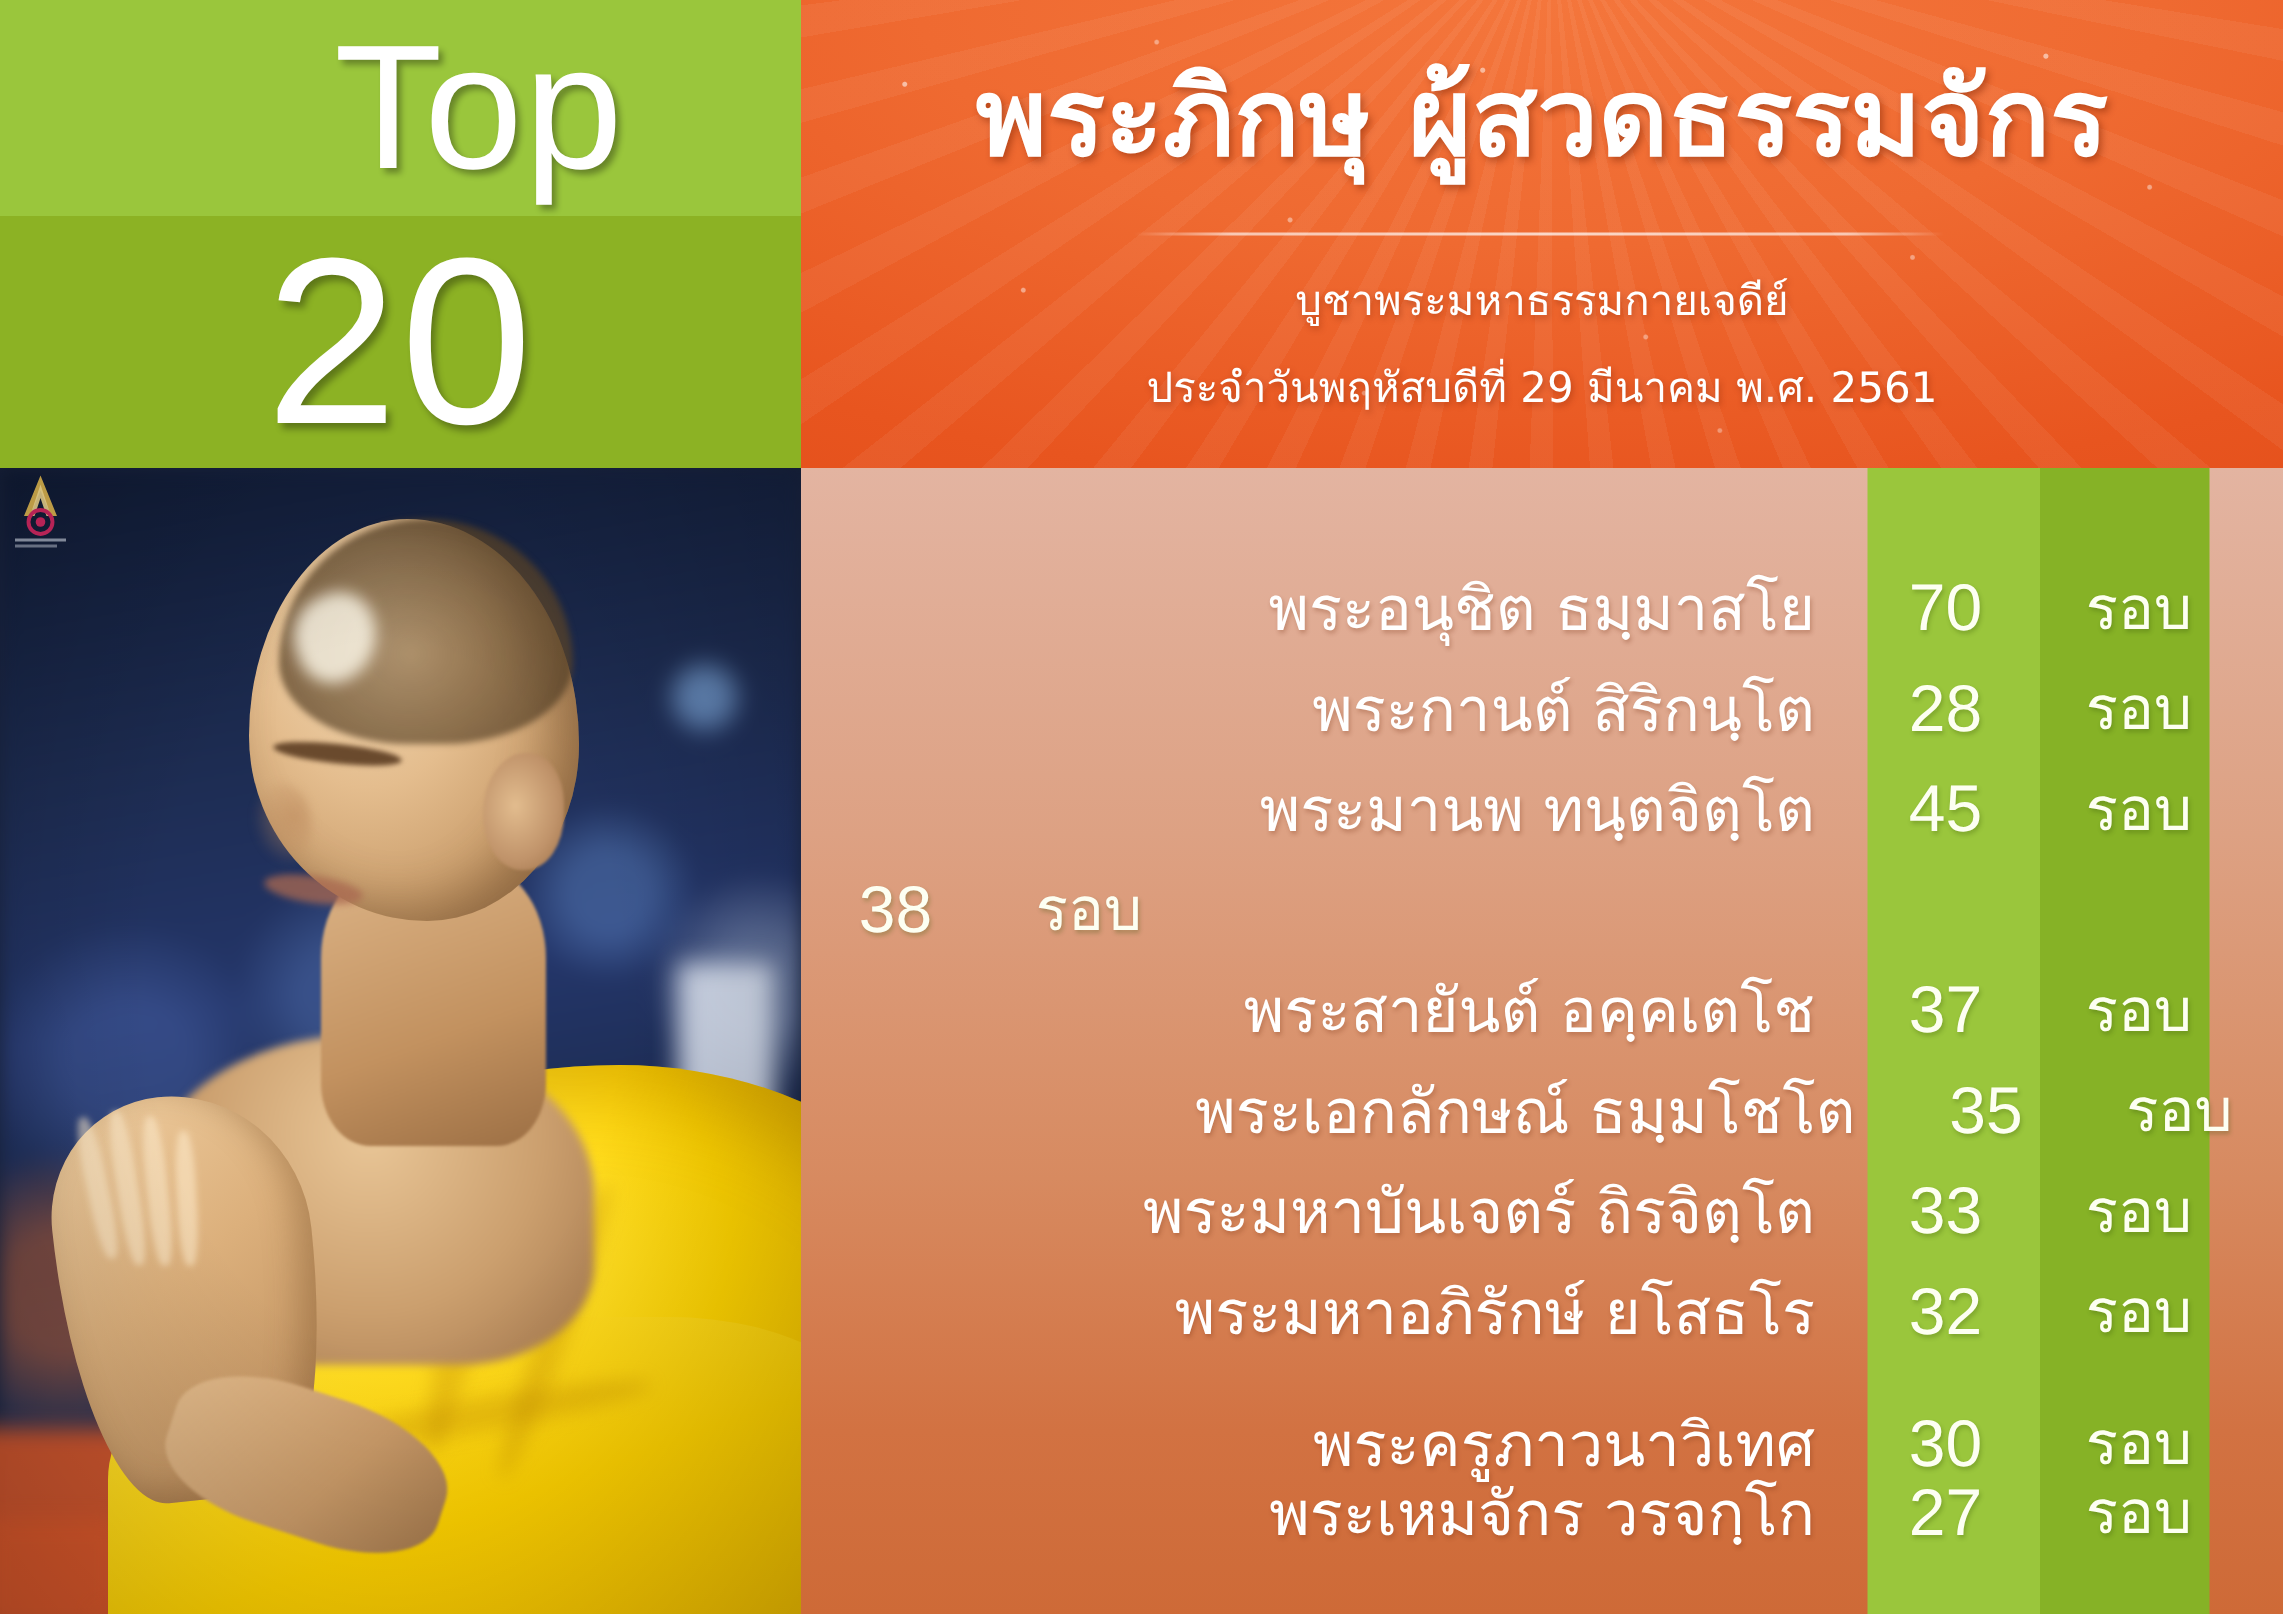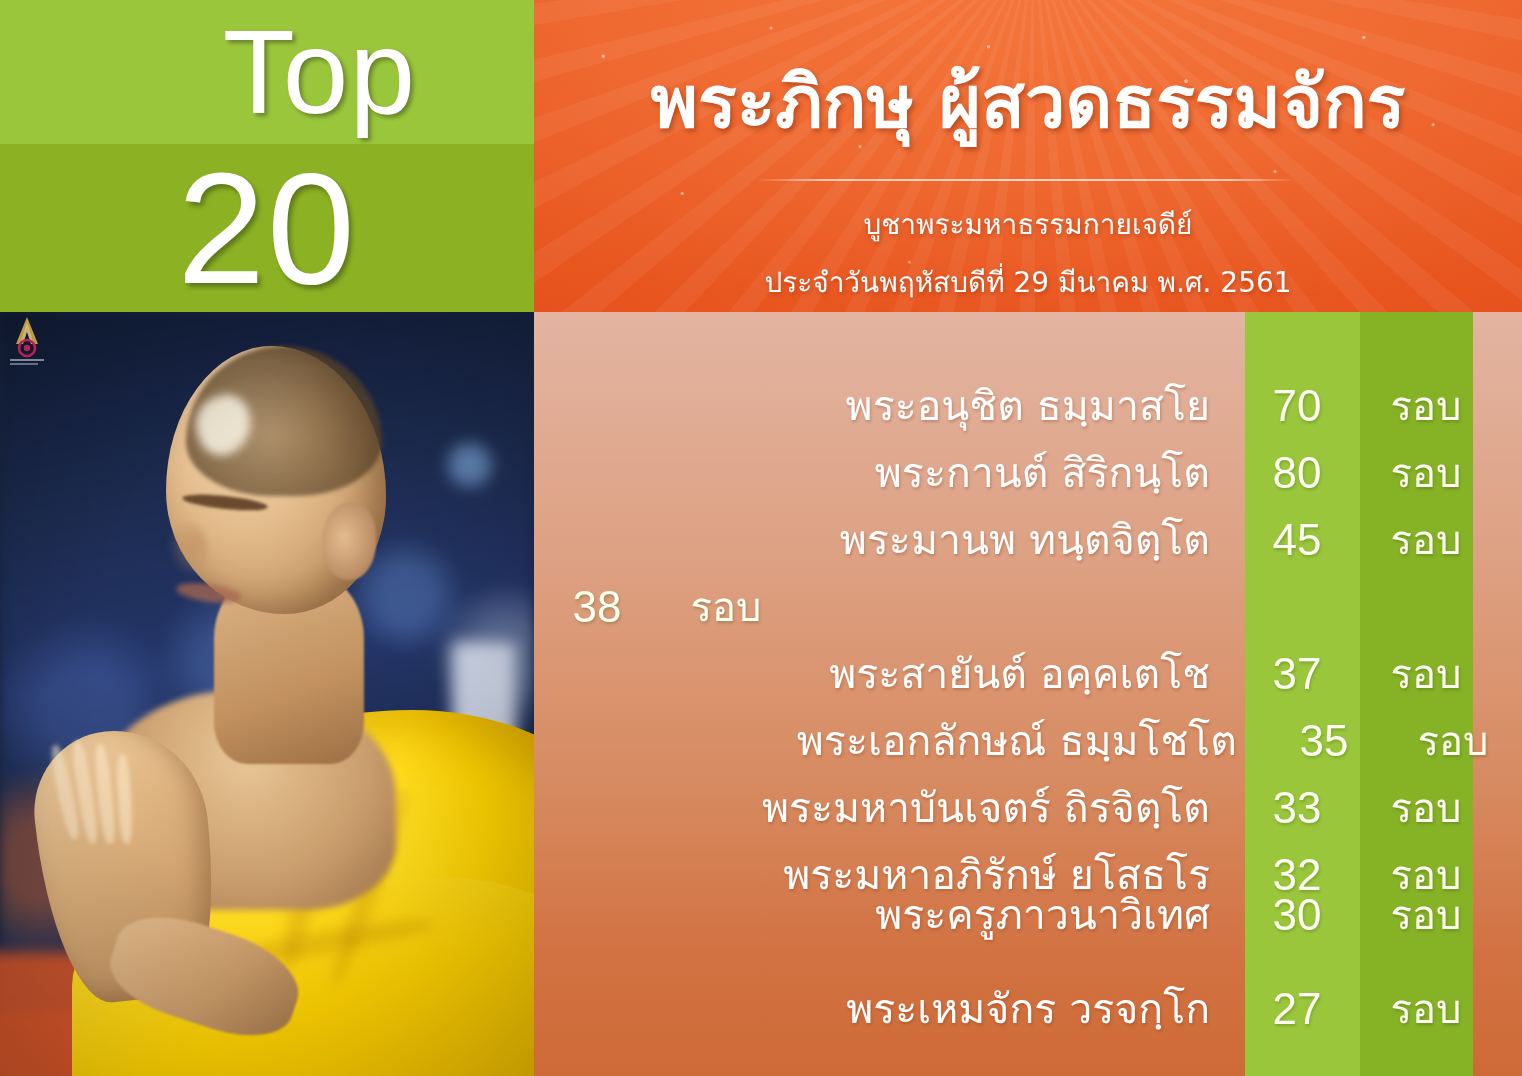--- a/index.html
+++ b/index.html
@@ -297,21 +297,21 @@
       radial-gradient(circle at 33% 47%, rgba(255,255,255,0.42) 0 1.3px, rgba(255,255,255,0) 2px),
       radial-gradient(circle at 46% 15%, rgba(255,255,255,0.50) 0 1.4px, rgba(255,255,255,0) 2px),
       radial-gradient(circle at 57% 72%, rgba(255,255,255,0.38) 0 1.2px, rgba(255,255,255,0) 2px),
       radial-gradient(circle at 66% 26%, rgba(255,255,255,0.46) 0 1.5px, rgba(255,255,255,0) 2.2px),
       radial-gradient(circle at 75% 55%, rgba(255,255,255,0.40) 0 1.2px, rgba(255,255,255,0) 2px),
       radial-gradient(circle at 84% 12%, rgba(255,255,255,0.52) 0 1.4px, rgba(255,255,255,0) 2px),
       radial-gradient(circle at 91% 40%, rgba(255,255,255,0.42) 0 1.2px, rgba(255,255,255,0) 2px),
       radial-gradient(circle at 38% 84%, rgba(255,255,255,0.36) 0 1.1px, rgba(255,255,255,0) 2px),
       radial-gradient(circle at 62% 92%, rgba(255,255,255,0.34) 0 1.1px, rgba(255,255,255,0) 2px);
   }
-  .header-inner { position: absolute; inset: 0; margin-top: 24px; }
+  .header-inner { position: absolute; inset: 0; }
 
   .title {
     position: absolute;
     left: 0; top: 36px;
     width: 988px;
     text-align: center;
     color: #ffffff;
     font-size: 72px;
     line-height: 84px;
     font-weight: bold;
@@ -482,21 +482,21 @@
       <div class="col-count"></div>
       <div class="col-unit"></div>
       <div class="rows" id="rows">
           <div class="row" style="top: 62px;">
             <div class="name">พระอนุชิต ธมฺมาสโย</div>
             <div class="count">70</div>
             <div class="unit">รอบ</div>
           </div>
           <div class="row" style="top: 129px;">
             <div class="name">พระกานต์ สิริกนฺโต</div>
-            <div class="count">80</div>
+            <div class="count">28</div>
             <div class="unit">รอบ</div>
           </div>
           <div class="row" style="top: 196px;">
             <div class="name">พระมานพ ทนฺตจิตฺโต</div>
             <div class="count">45</div>
             <div class="unit">รอบ</div>
           </div>
           <div class="row" style="top: 263px;">
             <div class="count">38</div>
             <div class="unit">รอบ</div>
@@ -514,21 +514,21 @@
           <div class="row" style="top: 464px;">
             <div class="name">พระมหาบันเจตร์ ถิรจิตฺโต</div>
             <div class="count">33</div>
             <div class="unit">รอบ</div>
           </div>
           <div class="row" style="top: 531px;">
             <div class="name">พระมหาอภิรักษ์ ยโสธโร</div>
             <div class="count">32</div>
             <div class="unit">รอบ</div>
           </div>
-          <div class="row" style="top: 571px;">
+          <div class="row" style="top: 619px;">
             <div class="name">พระครูภาวนาวิเทศ</div>
             <div class="count">30</div>
             <div class="unit">รอบ</div>
           </div>
           <div class="row" style="top: 665px;">
             <div class="name">พระเหมจักร วรจกฺโก</div>
             <div class="count">27</div>
             <div class="unit">รอบ</div>
           </div>
         </div>

